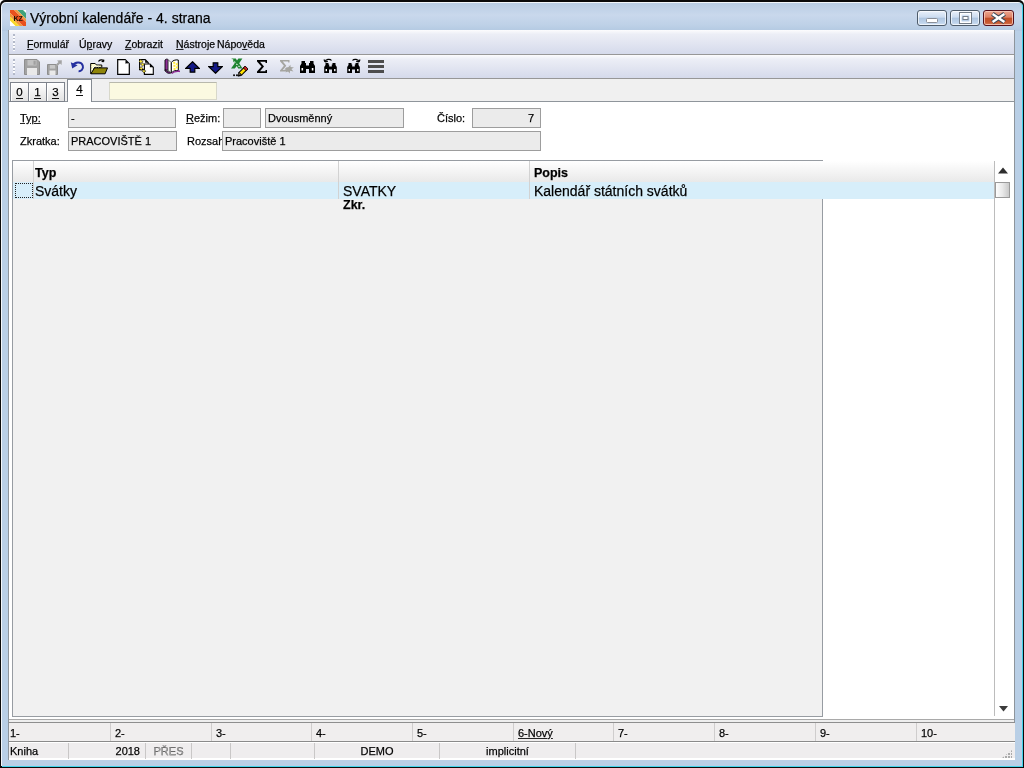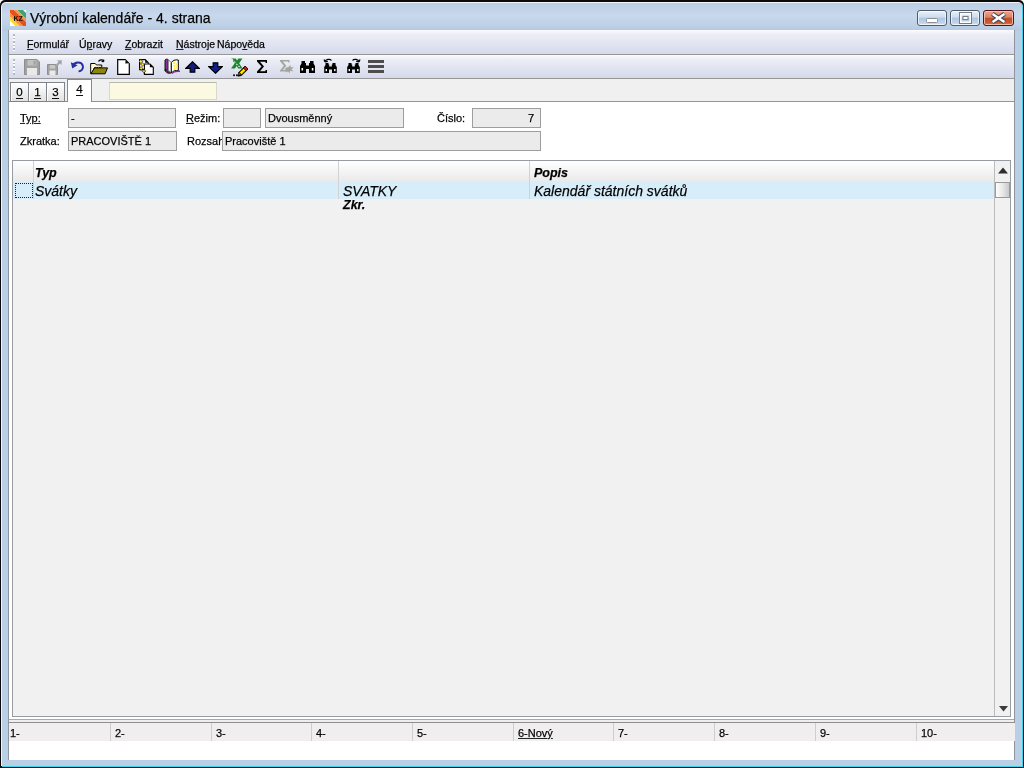--- a/index.html
+++ b/index.html
@@ -50,22 +50,22 @@
 .tab span,#tab4 span{border-bottom:1.5px solid #111;}
 #tab4{left:67px;top:79px;width:25px;height:23px;background:#fff;
   border:1px solid #848a92;border-bottom:none;box-sizing:border-box;
   text-align:center;line-height:19px;font-size:11.5px;position:absolute;}
 #yellowbox{left:109px;top:82px;width:106px;height:16px;background:#fbf9e1;border:1px solid #d8d8ca;border-top-color:#b8b8ac;}
 
 .lbl{font-size:11px;height:20px;line-height:20px;}
 .inp{background:#ebebeb;border:1px solid #9d9d9d;box-sizing:border-box;font-size:11px;
   padding:0 2px;display:flex;align-items:center;}
 
-#grid{left:12px;top:160px;width:999px;height:557px;border:1px solid #979ca2;box-sizing:border-box;
-  background:#f1f1f1;font-style:italic;}
+#grid{left:12px;top:160px;width:811px;height:557px;border:1px solid #979ca2;box-sizing:border-box;
+  background:#f1f1f1;}
 #ghead{left:0;top:0;width:981px;height:21px;
   background:linear-gradient(180deg,#ffffff 0%,#f6f6f6 40%,#e9e9e9 100%);}
 #grow{left:0;top:21px;width:981px;height:17px;background:#d7eefa;}
 .gsep{top:0;width:1px;height:38px;background:#d2d2d2;}
 .ghtxt{font-weight:bold;font-size:12.5px;top:3px;height:19px;line-height:19px;}
 .grtxt{font-size:14px;top:22px;height:16px;line-height:16px;}
 #focusrect{left:2px;top:22px;width:18px;height:15px;border:1px dotted #222;box-sizing:border-box;}
 
 #sbsep{left:981px;top:0;width:1px;height:555px;background:#bcbcbc;}
 #sbthumb{left:982px;top:21px;width:15px;height:16px;border:1px solid #9a9a9a;box-sizing:border-box;
@@ -305,13 +305,25 @@
     <div class="abs fcell" style="left:202px;width:100px;">3-</div>
     <div class="abs fcell" style="left:302px;width:101px;">4-</div>
     <div class="abs fcell" style="left:403px;width:101px;">5-</div>
     <div class="abs fcell" style="left:504px;width:100px;text-decoration:underline;">6-Nový</div>
     <div class="abs fcell" style="left:604px;width:101px;">7-</div>
     <div class="abs fcell" style="left:705px;width:101px;">8-</div>
     <div class="abs fcell" style="left:806px;width:101px;">9-</div>
     <div class="abs fcell" style="left:907px;width:98px;">10-</div>
   </div>
 
+  <div class="abs" id="statusrow">
+    <div class="abs scell" style="left:0;width:60px;padding-left:1px;">Kniha</div>
+    <div class="abs scell" style="left:60px;width:77px;text-align:right;padding-right:5px;">2018</div>
+    <div class="abs scell" style="left:137px;width:46px;text-align:center;color:#b2b2b2;">PŘES</div>
+    <div class="abs scell" style="left:183px;width:39px;"></div>
+    <div class="abs scell" style="left:222px;width:84px;"></div>
+    <div class="abs scell" style="left:306px;width:125px;text-align:center;">DEMO</div>
+    <div class="abs scell" style="left:431px;width:136px;text-align:center;">implicitní</div>
+    <div class="abs" style="right:3px;top:9px;width:10px;height:8px;
+      background-image:radial-gradient(circle at 1px 1px,#aaa 1px,transparent 1.2px);
+      background-size:3px 3px;clip-path:polygon(100% 0,100% 100%,0 100%);"></div>
+  </div>
 </div>
 
 </body></html>

